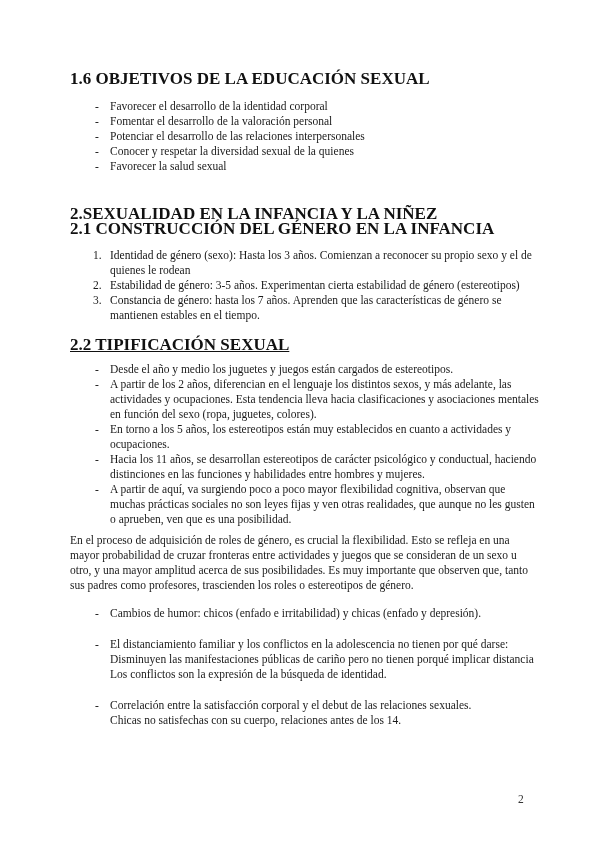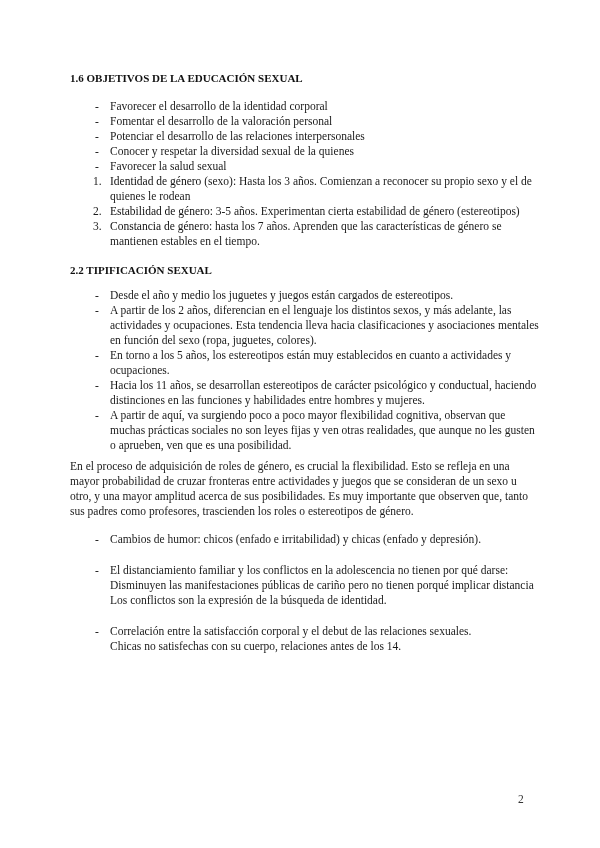--- a/index.html
+++ b/index.html
@@ -17,25 +17,25 @@
   .content {
     position: absolute;
     left: 70px;
     top: 71px;
     width: 470px;
   }
   .h {
     font-weight: bold;
     color: #111111;
     margin: 0;
-    font-size: 11px;
+    font-size: 17px;
   }
   .h-objetivos { margin-bottom: 13px; }
   .hgroup-infancia { margin-top: 32px; margin-bottom: 12px; }
-  .h-tipificacion { margin-top: 14px; margin-bottom: 10px; }
+  .h-tipificacion { margin-top: 14px; margin-bottom: 10px; text-decoration: underline; }
   .hgroup-adolescencia { margin-top: 13px; margin-bottom: 8px; }
   .para { margin: 6px 0 0 0; }
   .li { display: flex; }
   .li .marker {
     flex: 0 0 15px;
     width: 15px;
     margin-left: 25px;
   }
   .li.num .marker {
     flex: 0 0 17px;
@@ -78,20 +78,24 @@
       <div class="li">
         <span class="marker">-</span>
         <span class="txt">Conocer y respetar la diversidad sexual de la quienes</span>
       </div>
       <div class="li">
         <span class="marker">-</span>
         <span class="txt">Favorecer la salud sexual</span>
       </div>
     </div>
 
+    <div class="hgroup-infancia">
+      <div class="h">2.SEXUALIDAD EN LA INFANCIA Y LA NIÑEZ</div>
+      <div class="h">2.1 CONSTRUCCIÓN DEL GÉNERO EN LA INFANCIA</div>
+    </div>
 
     <div class="list">
       <div class="li num">
         <span class="marker">1.</span>
         <span class="txt"><b class="term">Identidad de género</b><span> (sexo): Hasta los 3 años. Comienzan a reconocer su propio sexo y el de quienes le rodean</span></span>
       </div>
       <div class="li num">
         <span class="marker">2.</span>
         <span class="txt"><b class="term">Estabilidad de género:</b><span> 3-5 años. Experimentan cierta estabilidad de género (estereotipos)</span></span>
       </div>

